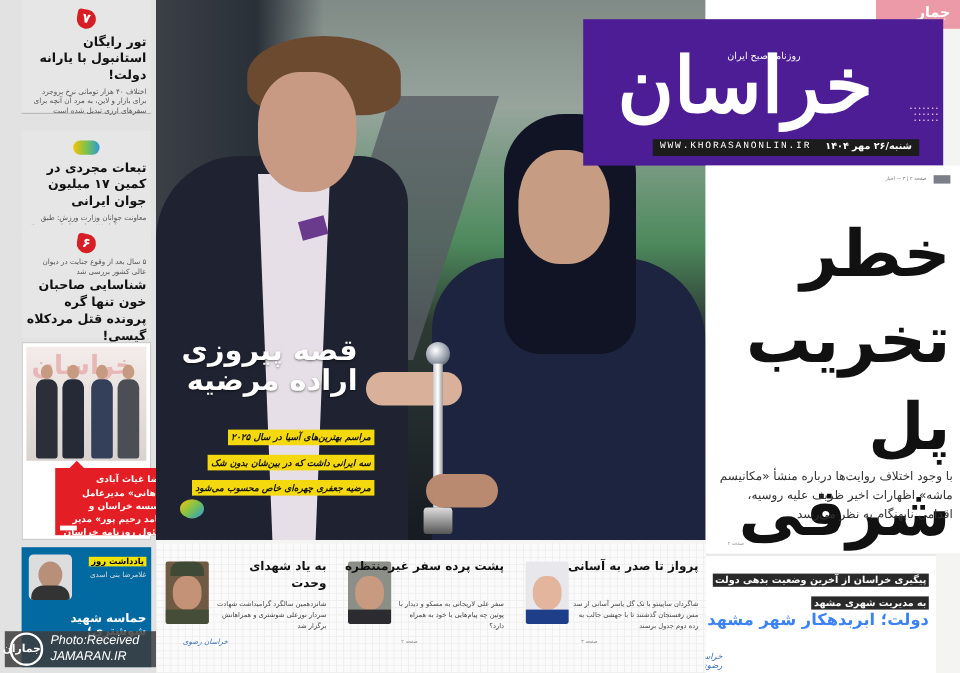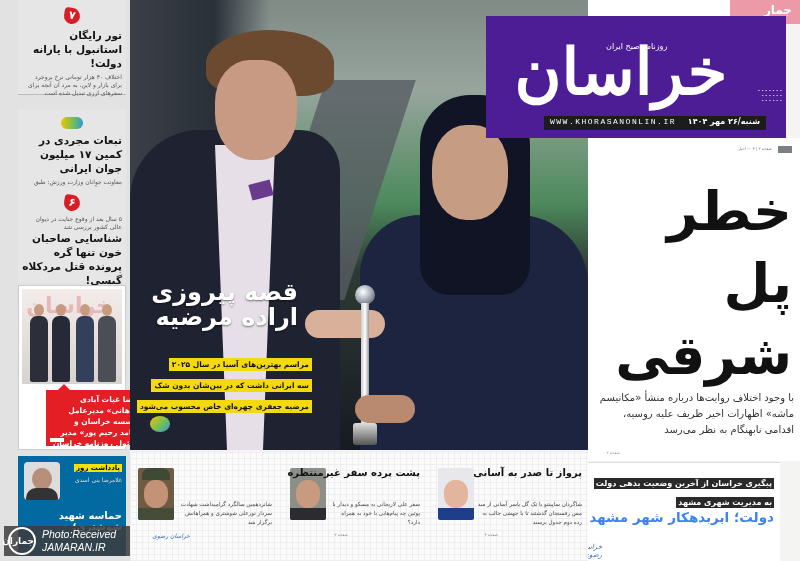--- a/index.html
+++ b/index.html
@@ -55,21 +55,21 @@
   .p2-scarf { position: absolute; left: 290px; top: 95px; width: 110px; height: 200px; background: #101424; border-radius: 50px 50px 30px 30px; }
   .p2-face { position: absolute; left: 302px; top: 125px; width: 76px; height: 95px; background: #c69c82; border-radius: 45%; }
   .trophy { position: absolute; left: 225px; top: 285px; width: 20px; height: 160px; }
   .trophy .ball { position: absolute; top: 0; left: 0; width: 20px; height: 20px; border-radius: 50%; background: radial-gradient(circle at 40% 35%, #fff, #8b93a0 60%, #333); }
   .trophy .stem { position: absolute; top: 18px; left: 6px; width: 8px; height: 120px; background: linear-gradient(90deg,#ccc,#fff,#999); }
   .trophy .base { position: absolute; bottom: 0; left: -2px; width: 24px; height: 22px; background: linear-gradient(#ddd,#555); border-radius: 3px; }
   .hand { position: absolute; width: 80px; height: 28px; background: #d9b19b; border-radius: 14px; }
 
   .hero-title { position: absolute; left: 18px; top: 280px; width: 150px; color: #fff; font-size: 24px; font-weight: bold;
     line-height: 25px; text-align: right; text-shadow: 0 1px 2px rgba(0,0,0,.5); }
-  .hero-lead { position: absolute; left: 16px; top: 352px; width: 166px; text-align: right; }
+  .hero-lead { position: absolute; left: 16px; top: 352px; width: 166px; text-align: right; font-style: italic; }
   .hero-lead span { display: inline-block; background: #f5d90f; color: #111; font-size: 7.5px; font-weight: bold; line-height: 13px; padding: 0 3px; margin-bottom: 2px; white-space: nowrap; }
   .hero-emblem { position: absolute; left: 20px; top: 416px; width: 20px; height: 16px; border-radius: 50%; background: linear-gradient(135deg,#f5c400,#7cc24d,#2b9ad6); }
 
   
   .overlay-top { position: absolute; left: 588px; top: 0; width: 212px; height: 16px; background: #fff; }
   .tag-corner { position: absolute; left: 730px; top: 0; width: 70px; height: 24px; background: #ec9aa8; }
   .tag-corner span { position: absolute; right: 8px; top: 3px; font-size: 12px; font-weight: bold; color: #fff; }
   .masthead { position: absolute; left: 486px; top: 16px; width: 300px; height: 122px; background: #4c1d95; overflow: hidden; }
   .masthead .logo { position: absolute; left: 10px; top: 6px; width: 250px; height: 100px; color: #fff; font-family: "DejaVu Serif", serif;
     font-size: 64px; font-weight: bold; line-height: 100px; text-align: center; letter-spacing: 2px; }
@@ -188,20 +188,21 @@
   <span class="date">شنبه/۲۶ مهر ۱۴۰۴</span>
 </div>
 
 <div class="right-col">
   <div class="index">
     <span class="chip"></span>
     <span style="position:absolute;right:20px;top:2px;">صفحه ۲ | ۳ — اخبار</span>
   </div>
   <div class="main-headline">
     <div>خطر</div>
+    <div>تخریب</div>
     <div>پل شرقی</div>
   </div>
   <div class="main-sub">با وجود اختلاف روایت‌ها درباره منشأ «مکانیسم ماشه» اظهارات اخیر ظریف علیه روسیه، اقدامی نابهنگام به نظر می‌رسد</div>
   <div class="main-page">صفحه ۲</div>
 </div>
 
 <div class="bottom-right">
   <div class="br-kicker">
     <span>پیگیری خراسان از آخرین وضعیت بدهی دولت</span><br>
     <span>به مدیریت شهری مشهد</span>
@@ -230,20 +231,21 @@
     <div class="si-text" style="right:8px;width:90px;">سفر علی لاریجانی به مسکو و دیدار با پوتین چه پیام‌هایی با خود به همراه دارد؟</div>
     <div class="si-page" style="right:80px;top:80px;">صفحه ۲</div>
   </div>
 
   <div class="strip-item" style="left:4px;width:146px;">
     <div class="si-photo" style="left:4px;background:#6f5a44;">
       <div style="position:absolute;left:4px;top:0;width:28px;height:12px;background:#3f4a36;border-radius:8px 8px 0 0;"></div>
       <div class="face" style="background:#c49276;"></div>
       <div style="position:absolute;left:0;top:40px;width:36px;height:12px;background:#454c38;"></div>
     </div>
+    <div class="si-title" style="right:8px;white-space:normal;width:80px;">به یاد شهدای وحدت</div>
     <div class="si-text" style="right:8px;width:96px;">شانزدهمین سالگرد گرامیداشت شهادت سردار نورعلی شوشتری و همراهانش برگزار شد</div>
     <div class="si-sig" style="right:90px;top:80px;">خراسان رضوی</div>
   </div>
 </div>
 
 <div class="watermark">
   <div class="wm-logo">جماران</div>
   <div class="wm-text">
     <div>Photo:Received</div>
     <div>JAMARAN.IR</div>

